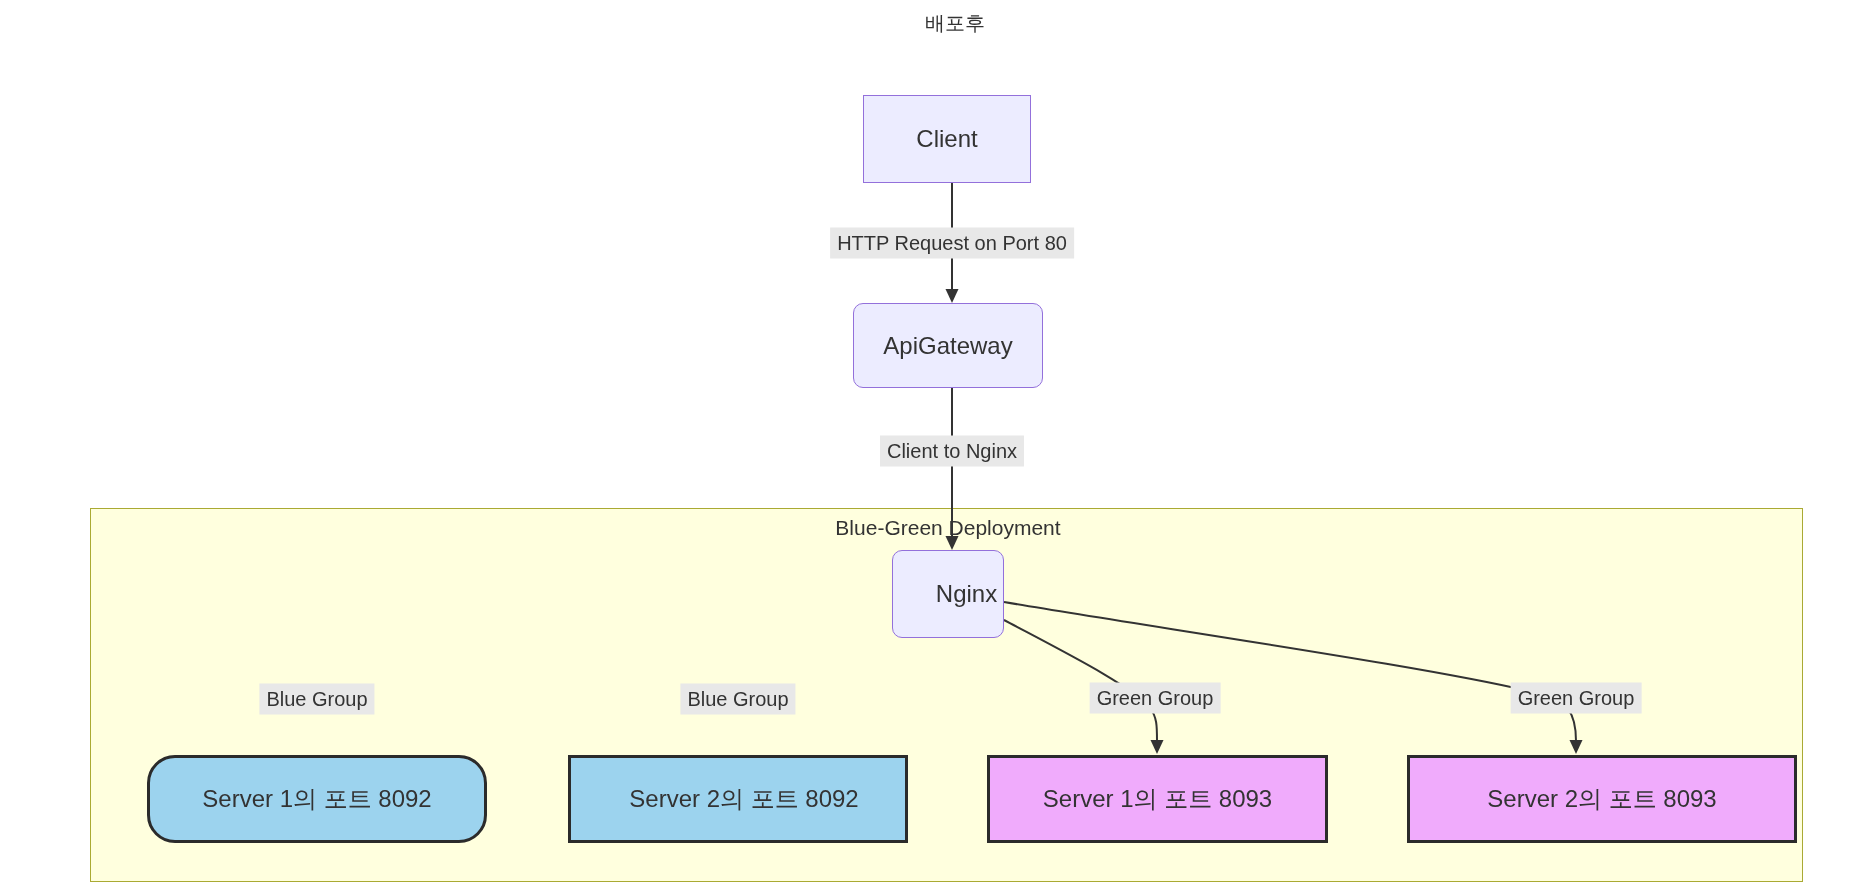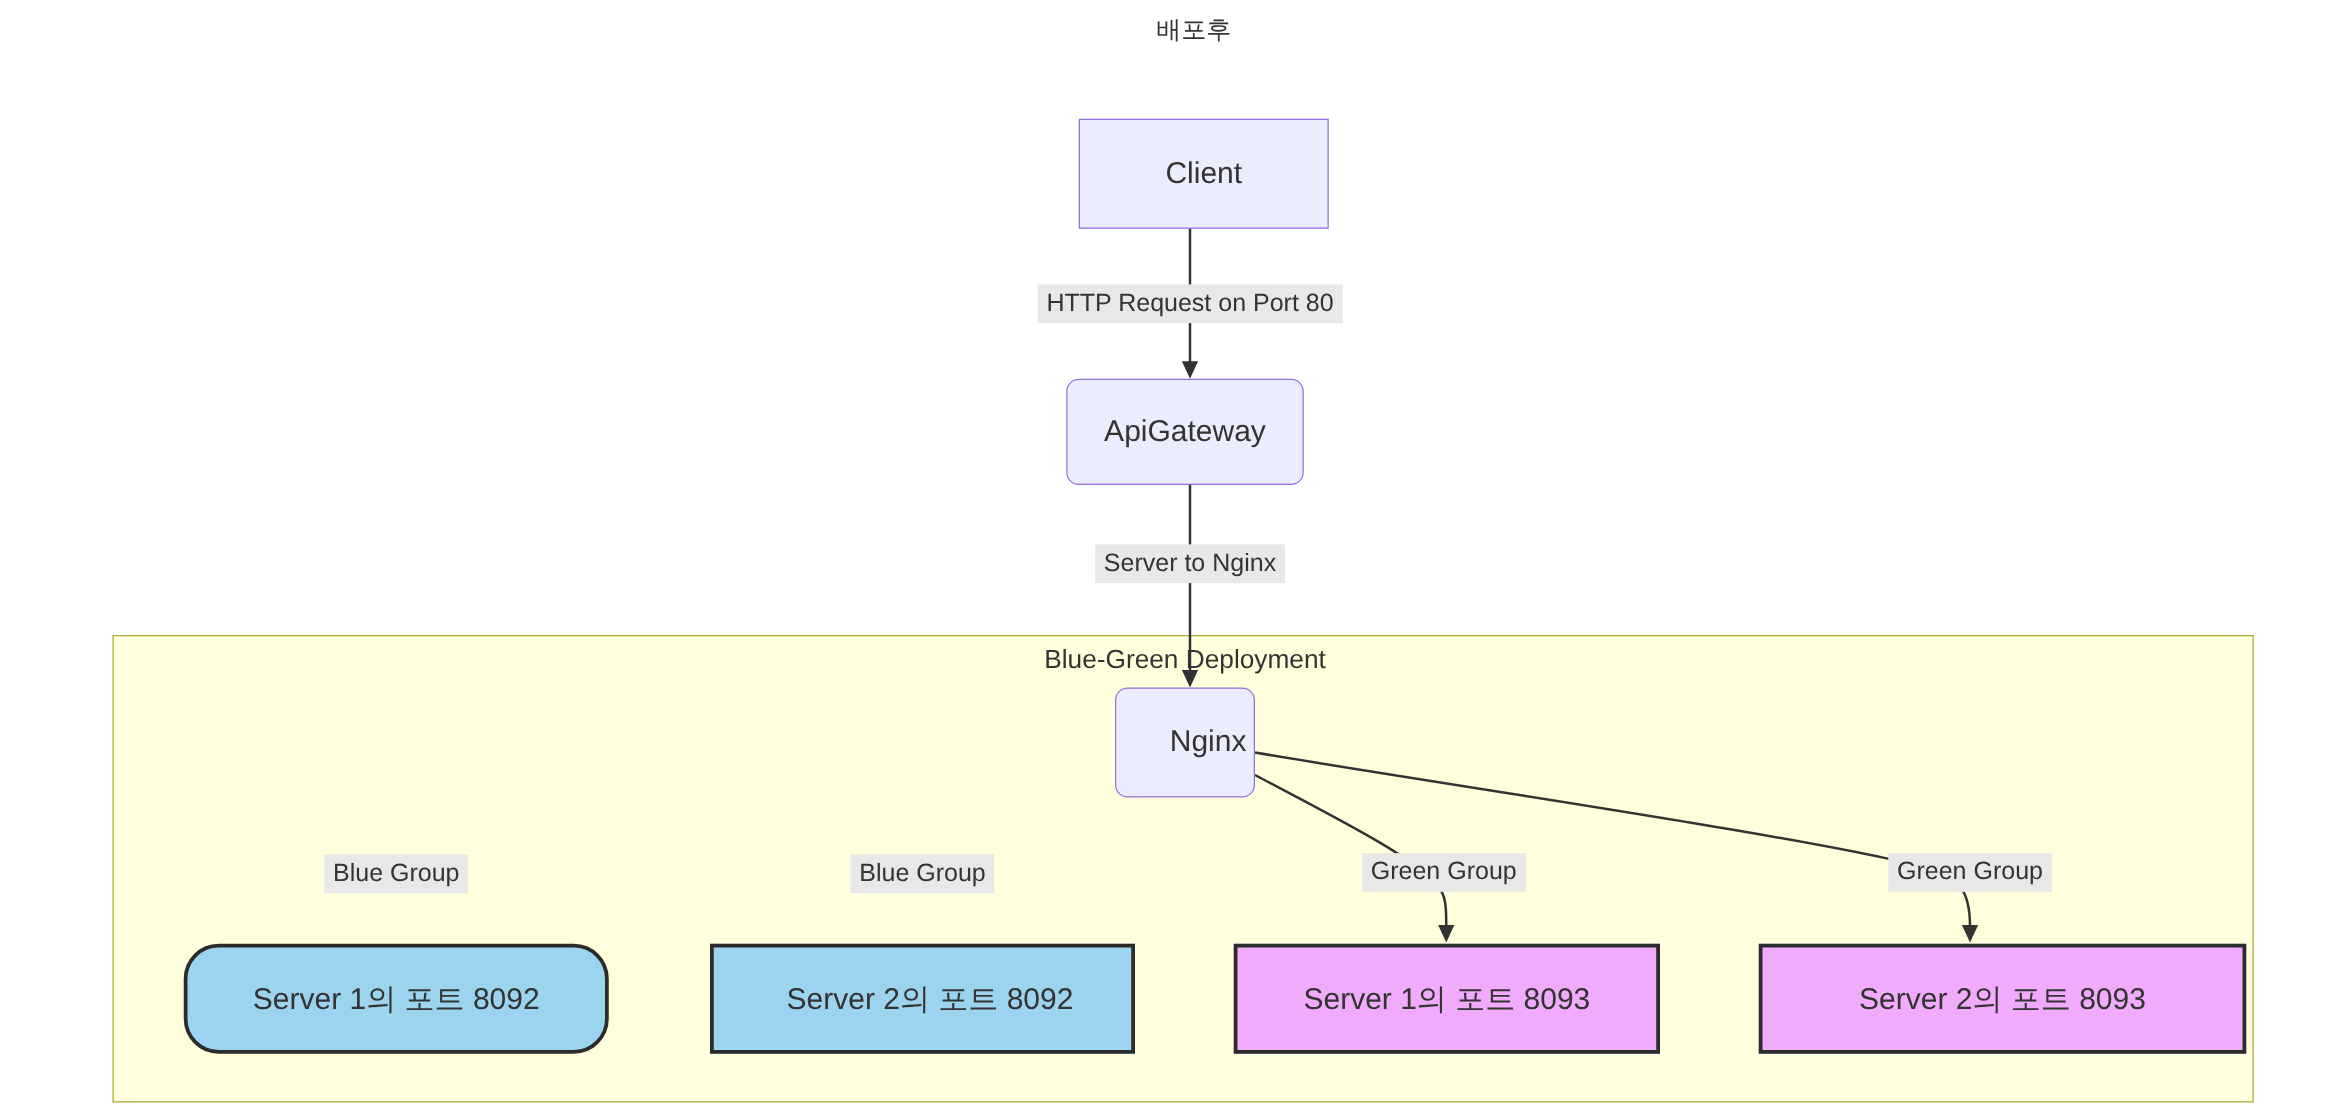--- a/index.html
+++ b/index.html
@@ -58,21 +58,21 @@
     font-size: 24px;
     box-sizing: border-box;
     white-space: nowrap;
     z-index: 3;
   }
   .node-purple {
     background: #ECECFF;
     border: 1px solid #9370DB;
   }
   .node-rounded { border-radius: 10px; }
-  .node-client     { left: 863px; top: 95px;  width: 200px; height: 88px; }
+  .node-client     { left: 863px; top: 95px;  width: 168px; height: 88px; }
   .node-apigateway { left: 853px; top: 303px; width: 190px; height: 85px; }
   .node-nginx      { left: 892px; top: 550px; width: 112px; height: 88px; padding-left: 37px; }
   .node-server {
     border: 3px solid #2B2B2B;
     height: 88px;
     width: 341px;
   }
   .node-blue  { background: #9CD3EE; }
   .node-green { background: #f0abfc; }
   .node-blue1  { left: 147px;  top: 755px; width: 340px; border-radius: 28px; }
@@ -129,21 +129,21 @@
   <div class="node node-server node-blue node-blue1">Server 1의 포트 8092</div>
 
   <div class="node node-server node-blue node-blue2">Server 2의 포트 8092</div>
 
   <div class="node node-server node-green node-green1">Server 1의 포트 8093</div>
 
   <div class="node node-server node-green node-green2">Server 2의 포트 8093</div>
 
   <div class="edge-label el-http">HTTP Request on Port 80</div>
 
-  <div class="edge-label el-forward">Server to Nginx</div>
+  <div class="edge-label el-forward">Client to Nginx</div>
 
   <div class="edge-label el-blue1">Blue Group</div>
 
   <div class="edge-label el-blue2">Blue Group</div>
 
   <div class="edge-label el-green1">Green Group</div>
 
   <div class="edge-label el-green2">Green Group</div>
 
 </div>

